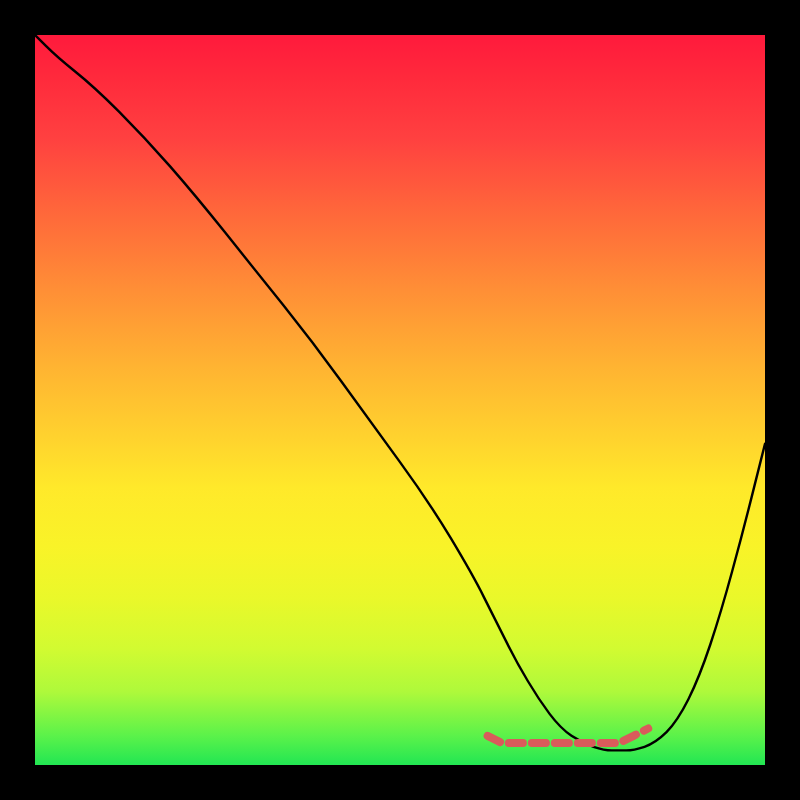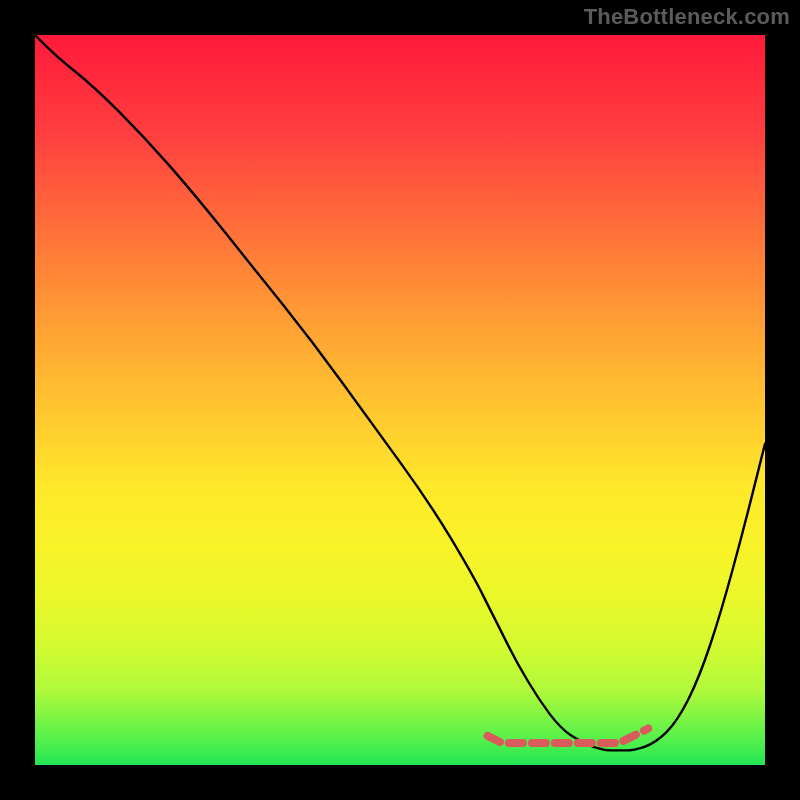--- a/index.html
+++ b/index.html
@@ -61,21 +61,20 @@
     height: 730px;
     z-index: 5;
     pointer-events: none;
   }
 </style>
 </head>
 <body>
 
 <div class="frame">
 
-  <div class="watermark">TheBottleneck.com</div>
 
   <div class="plot-area"></div>
 
   <svg class="curve" viewBox="0 0 730 730" preserveAspectRatio="none">
     <path fill="none" stroke="#000" stroke-width="2.4" stroke-linecap="round" d="M 0.0 0.0 Q 0.0 0.0 10.9 10.9 Q 21.9 21.9 40.1 36.5 Q 58.4 51.1 84.0 76.6 Q 109.5 102.2 135.1 131.4 Q 160.6 160.6 189.8 197.1 Q 219.0 233.6 248.2 270.1 Q 277.4 306.6 306.6 346.8 Q 335.8 386.9 365.0 427.1 Q 394.2 467.2 416.1 503.7 Q 438.0 540.2 448.9 562.1 Q 459.9 584.0 470.9 605.9 Q 481.8 627.8 492.8 646.0 Q 503.7 664.3 514.6 678.9 Q 525.6 693.5 536.5 700.8 Q 547.5 708.1 558.5 711.8 Q 569.4 715.4 576.7 715.4 Q 584.0 715.4 591.3 715.4 Q 598.6 715.4 609.5 711.8 Q 620.5 708.1 631.5 697.2 Q 642.4 686.2 653.4 664.3 Q 664.3 642.4 675.3 609.5 Q 686.2 576.7 697.1 536.5 Q 708.1 496.4 719.0 452.6 T 730.0 408.8"></path>
     <path fill="none" stroke="#d95b5b" stroke-width="8" stroke-linecap="round" stroke-dasharray="14 9" d="M452.6 700.8 L467.2 708.1 L481.8 708.1 L496.4 708.1 L511.0 708.1 L525.6 708.1 L540.2 708.1 L554.8 708.1 L569.4 708.1 L584.0 708.1 L598.6 700.8 L613.2 693.5"></path>
   </svg>
 
 </div>
 

